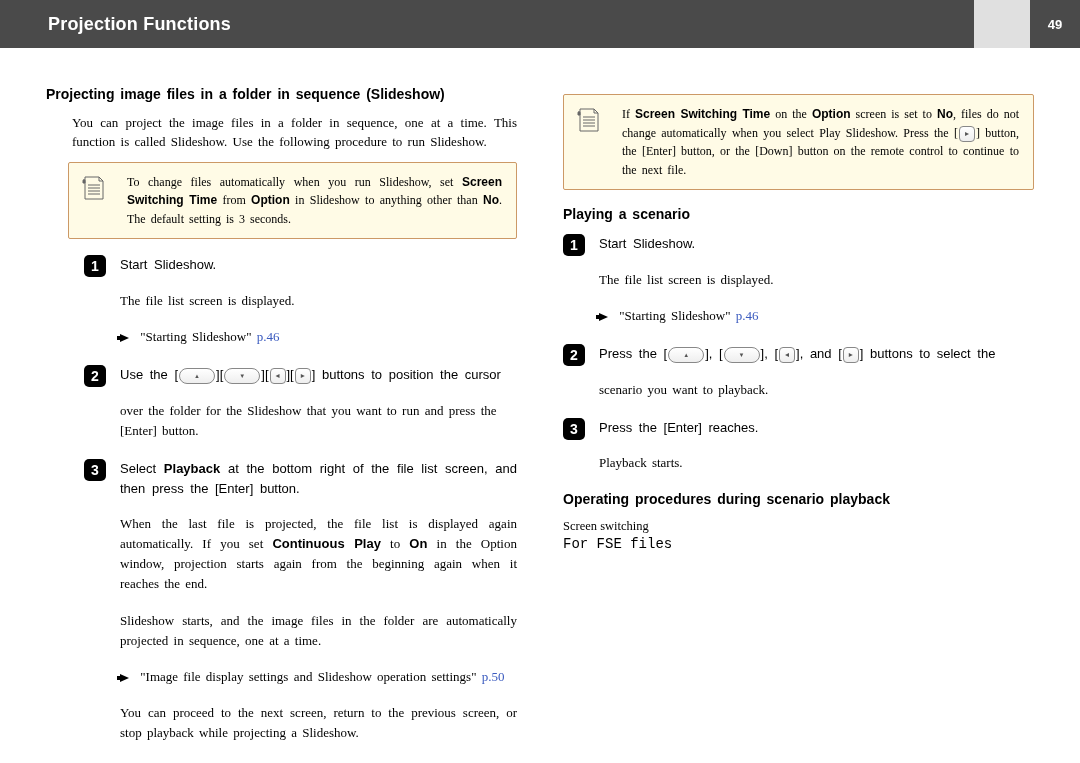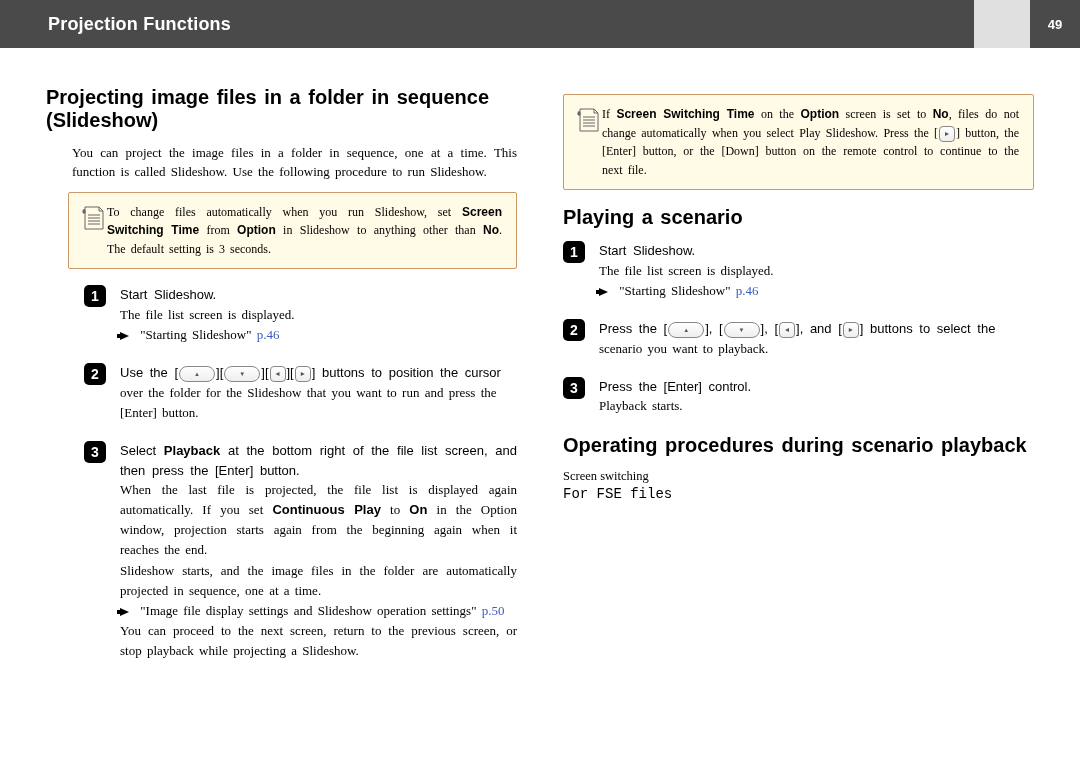--- a/index.html
+++ b/index.html
@@ -57,34 +57,34 @@
     padding: 38px 46px 20px 46px;
     box-sizing: border-box;
   }
   .col {
     flex: 1;
     min-width: 0;
   }
   h3.section {
     font-family: -apple-system, Arial, sans-serif;
     font-weight: 700;
-    font-size: 20px;
+    font-size: 14px;
     margin: 0 0 12px 0;
     word-spacing: 2px;
   }
   p.body {
     margin: 0 0 10px 0;
     line-height: 1.45;
     text-align: justify;
     word-spacing: 2px;
     padding-left: 26px;
   }
   .tipbox {
     display: flex;
-    gap: 2px;
+    gap: 22px;
     border: 1px solid var(--tip-border);
     background: var(--tip-bg);
     padding: 10px 14px 10px 10px;
     margin: 8px 0 16px 22px;
     border-radius: 2px;
   }
   .tipbox.right {
     margin-left: 0;
   }
   .tipbox .note-icon {
@@ -131,21 +131,21 @@
     font-size: 13px;
   }
   .steptxt .main {
     font-family: Arial, Helvetica, sans-serif;
     font-size: 13px;
     color: #000;
     word-spacing: 3px;
     line-height: 1.5;
   }
   .steptxt .sub {
-    margin-top: 0;
+    margin-top: 16px;
     word-spacing: 2px;
   }
   .steptxt .sub.justify {
     text-align: justify;
   }
   .pointer {
     display: inline-block;
     width: 0;
     height: 0;
     border-top: 4px solid transparent;
@@ -333,21 +333,21 @@
           <div class="main">
             <span>Press the [</span><span class="btn-oval">▲</span><span>], [</span><span class="btn-oval">▼</span><span>], [</span><span class="btn-round">◂</span><span>], and [</span><span class="btn-round">▸</span><span>] buttons to select the</span>
           </div>
           <div class="sub">scenario you want to playback.</div>
         </div>
       </li>
 
       <li>
         <span class="stepnum" style="margin-left:0;">3</span>
         <div class="steptxt">
-          <div class="main">Press the [Enter] control.</div>
+          <div class="main">Press the [Enter] reaches.</div>
           <div class="sub">Playback starts.</div>
         </div>
       </li>
     </ol>
 
     <h3 class="section" style="margin-top:18px;">Operating procedures during scenario playback</h3>
     <div class="subhead">Screen switching</div>
     <p class="small">For FSE files</p>
   </div>
 

